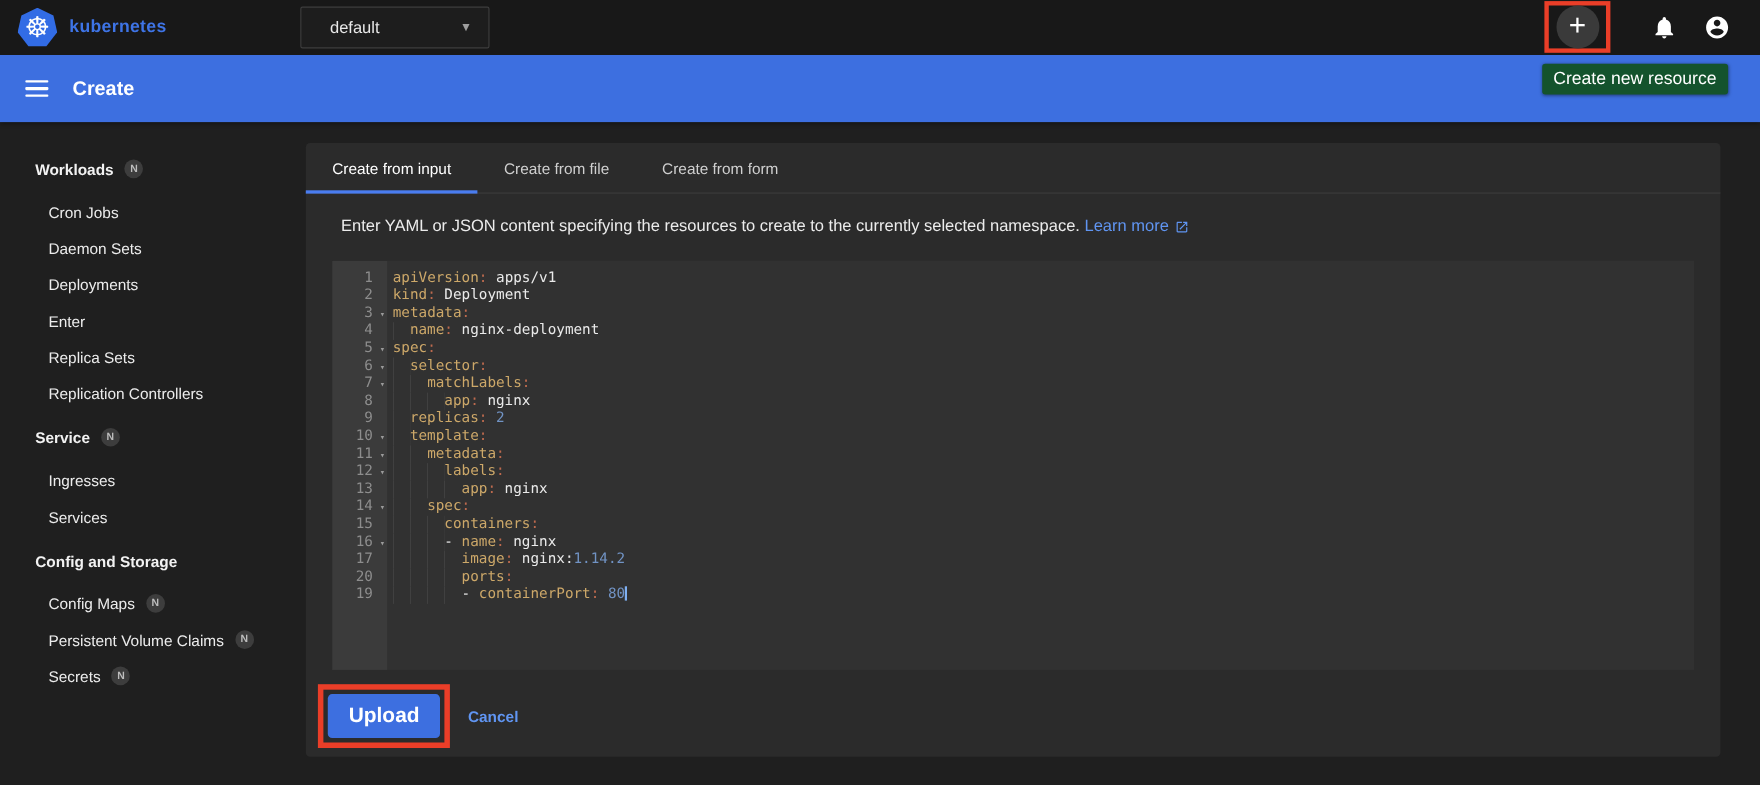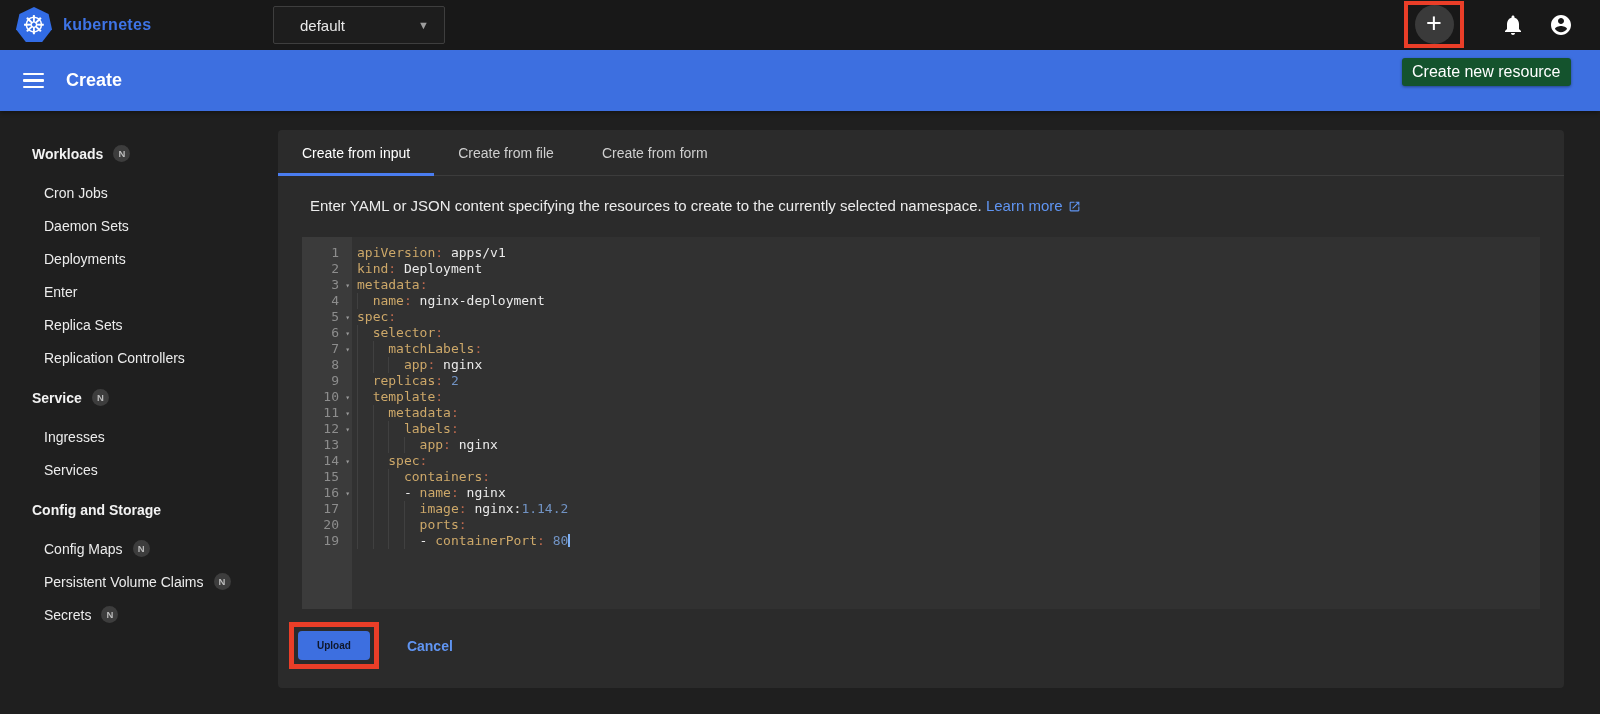--- a/index.html
+++ b/index.html
@@ -111,24 +111,24 @@
   .k{color:var(--code_key)}
   .p{color:var(--code_punct)}
   .v{color:var(--code_value)}
   .n{color:var(--code_number)}
   .cursor{display:inline-block;width:2px;height:13px;background:#7fb0f2;vertical-align:-2px}
 
   
   .actions{display:flex;align-items:center;margin:13px 24px 0 11px}
   .upload-box{border:5px solid var(--highlight_red);padding:4px;display:inline-block}
   .upload-btn{
-    background:var(--header_blue);color:#0f172a;border:0;border-radius:4px;
-    font-size:10px;font-weight:700;padding:9px 19px;cursor:pointer;font-family:inherit;
-  }
-  .cancel{color:var(--link_blue);font-size:14px;font-weight:700;margin-left:28px;text-decoration:none;cursor:pointer}
+    background:var(--header_blue);color:#ffffff;border:0;border-radius:4px;
+    font-size:19px;font-weight:700;padding:9px 19px;cursor:pointer;font-family:inherit;
+  }
+  .cancel{color:var(--link_blue);font-size:14px;font-weight:700;margin-left:16px;text-decoration:none;cursor:pointer}
 </style>
 </head>
 <body>
 
 <header class="topbar">
   <div class="brand">
     <span class="logo">☸</span>
     <span class="brand-text">kubernetes</span>
   </div>
 

